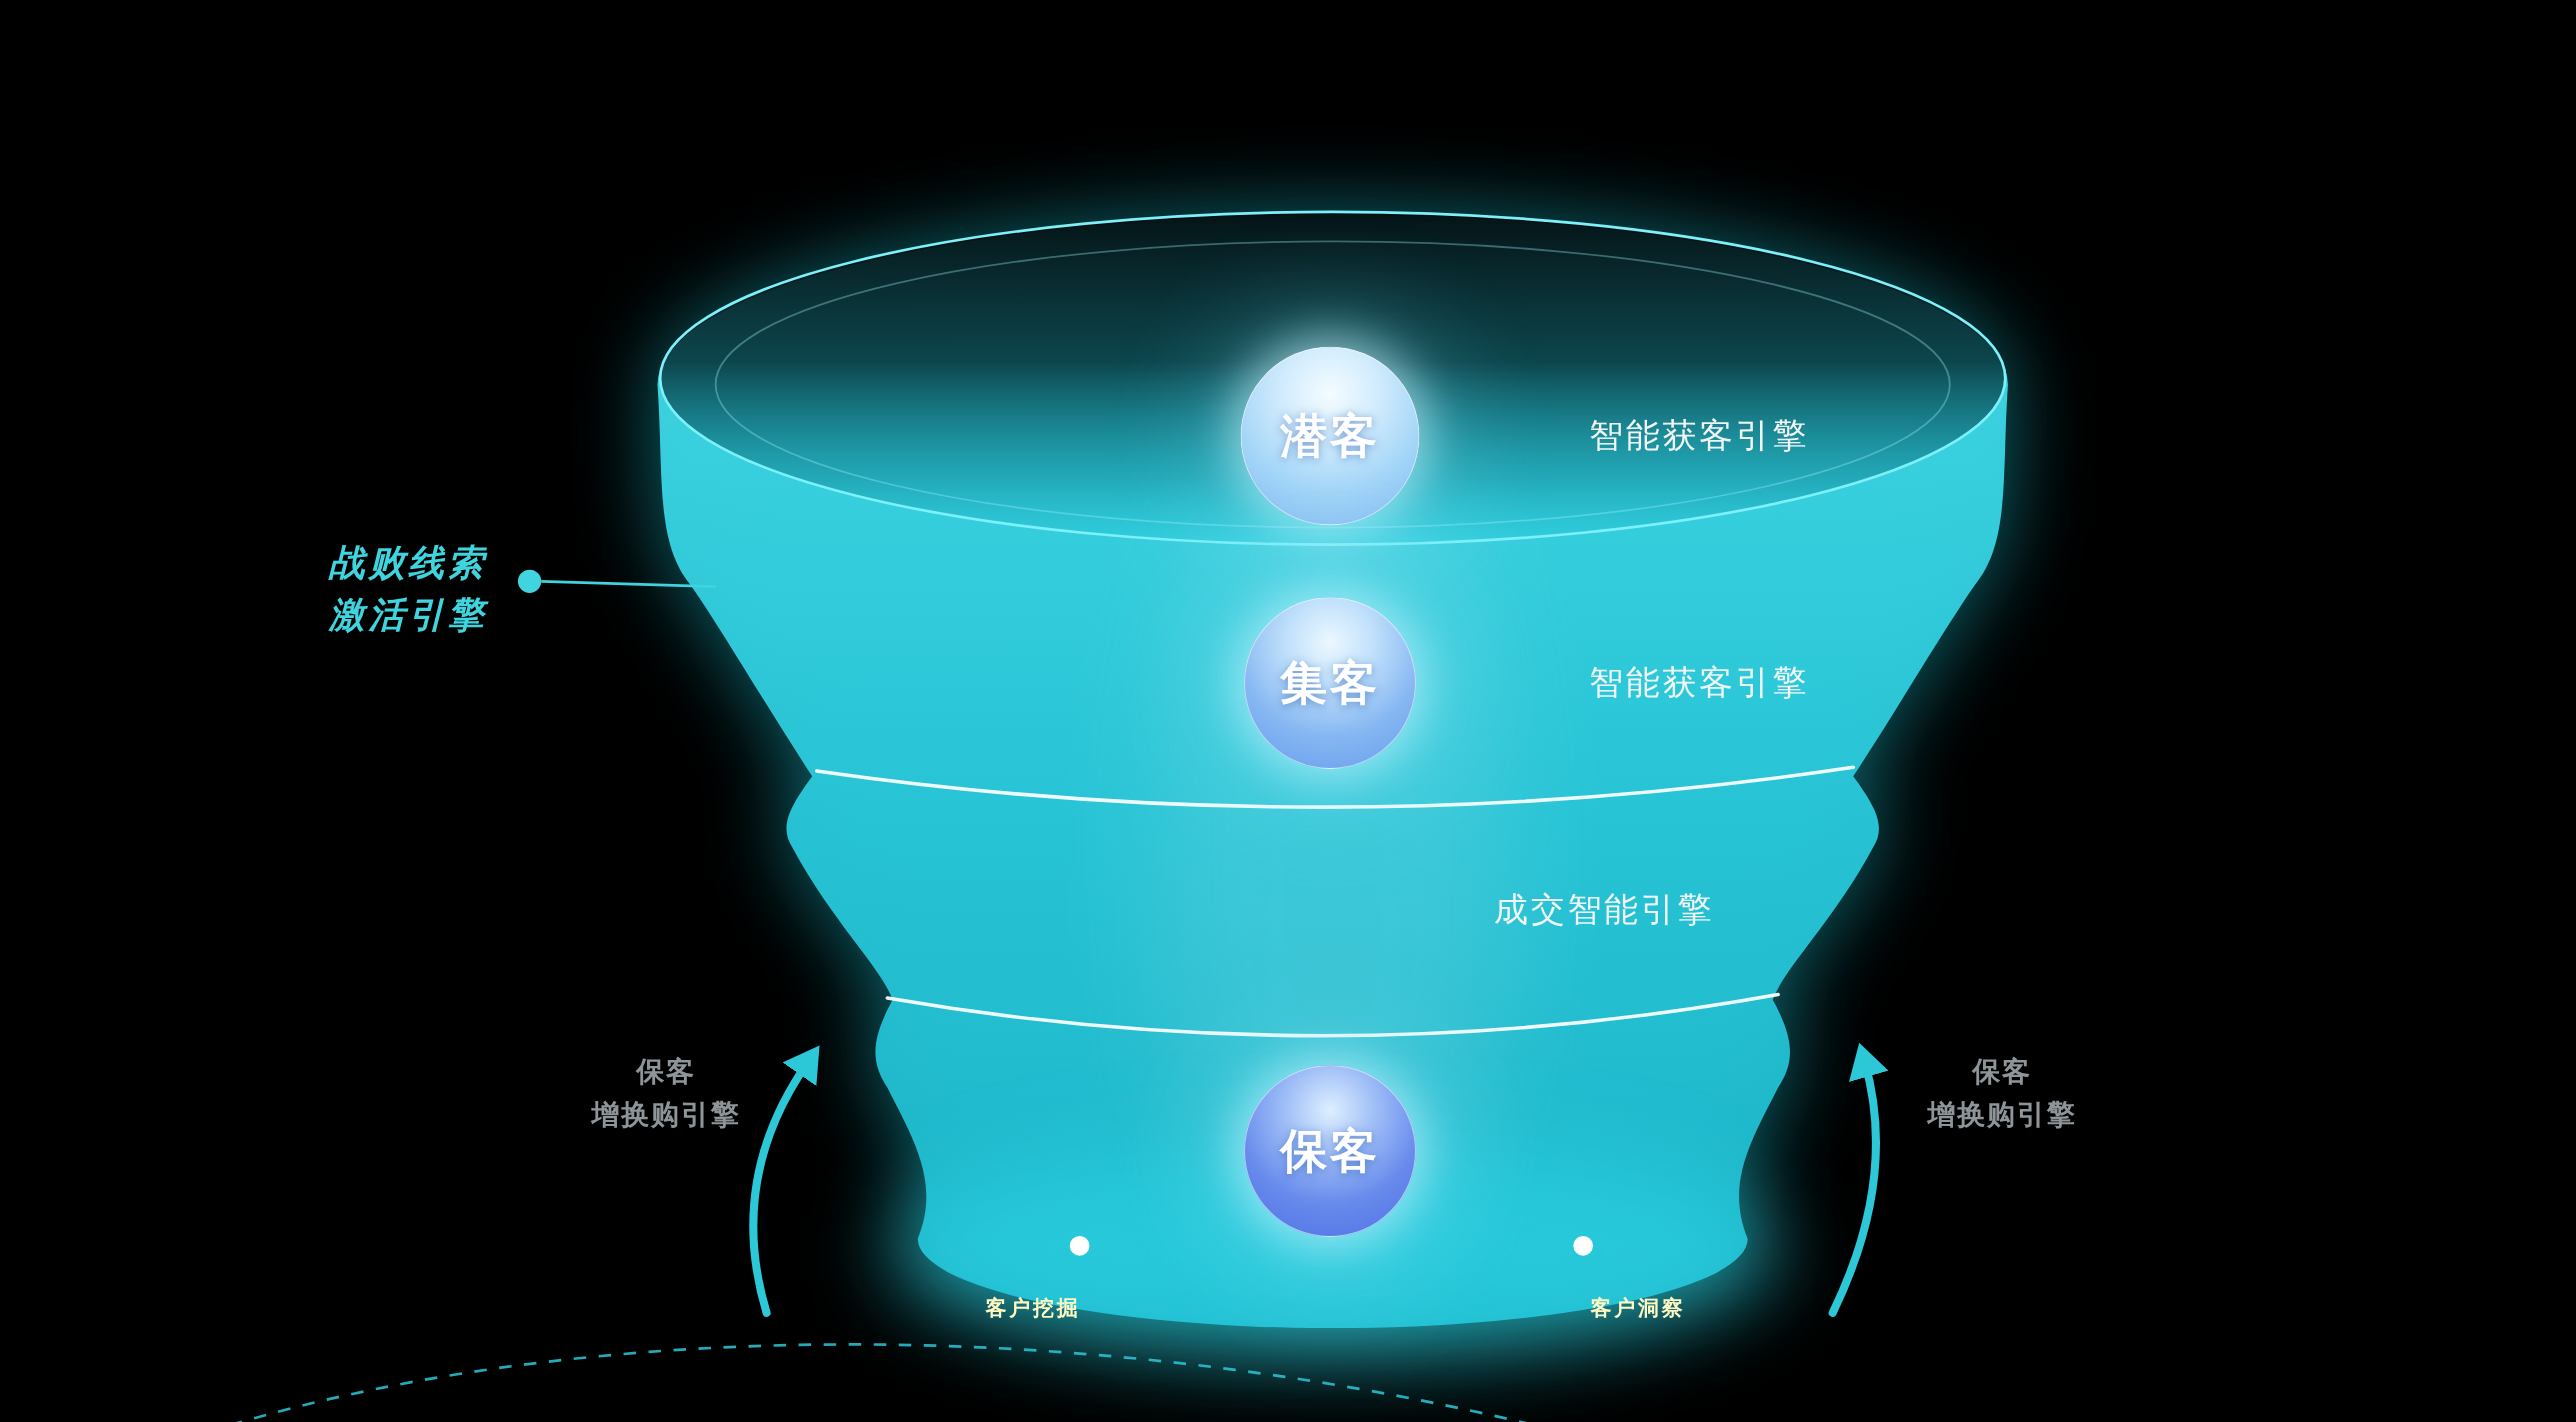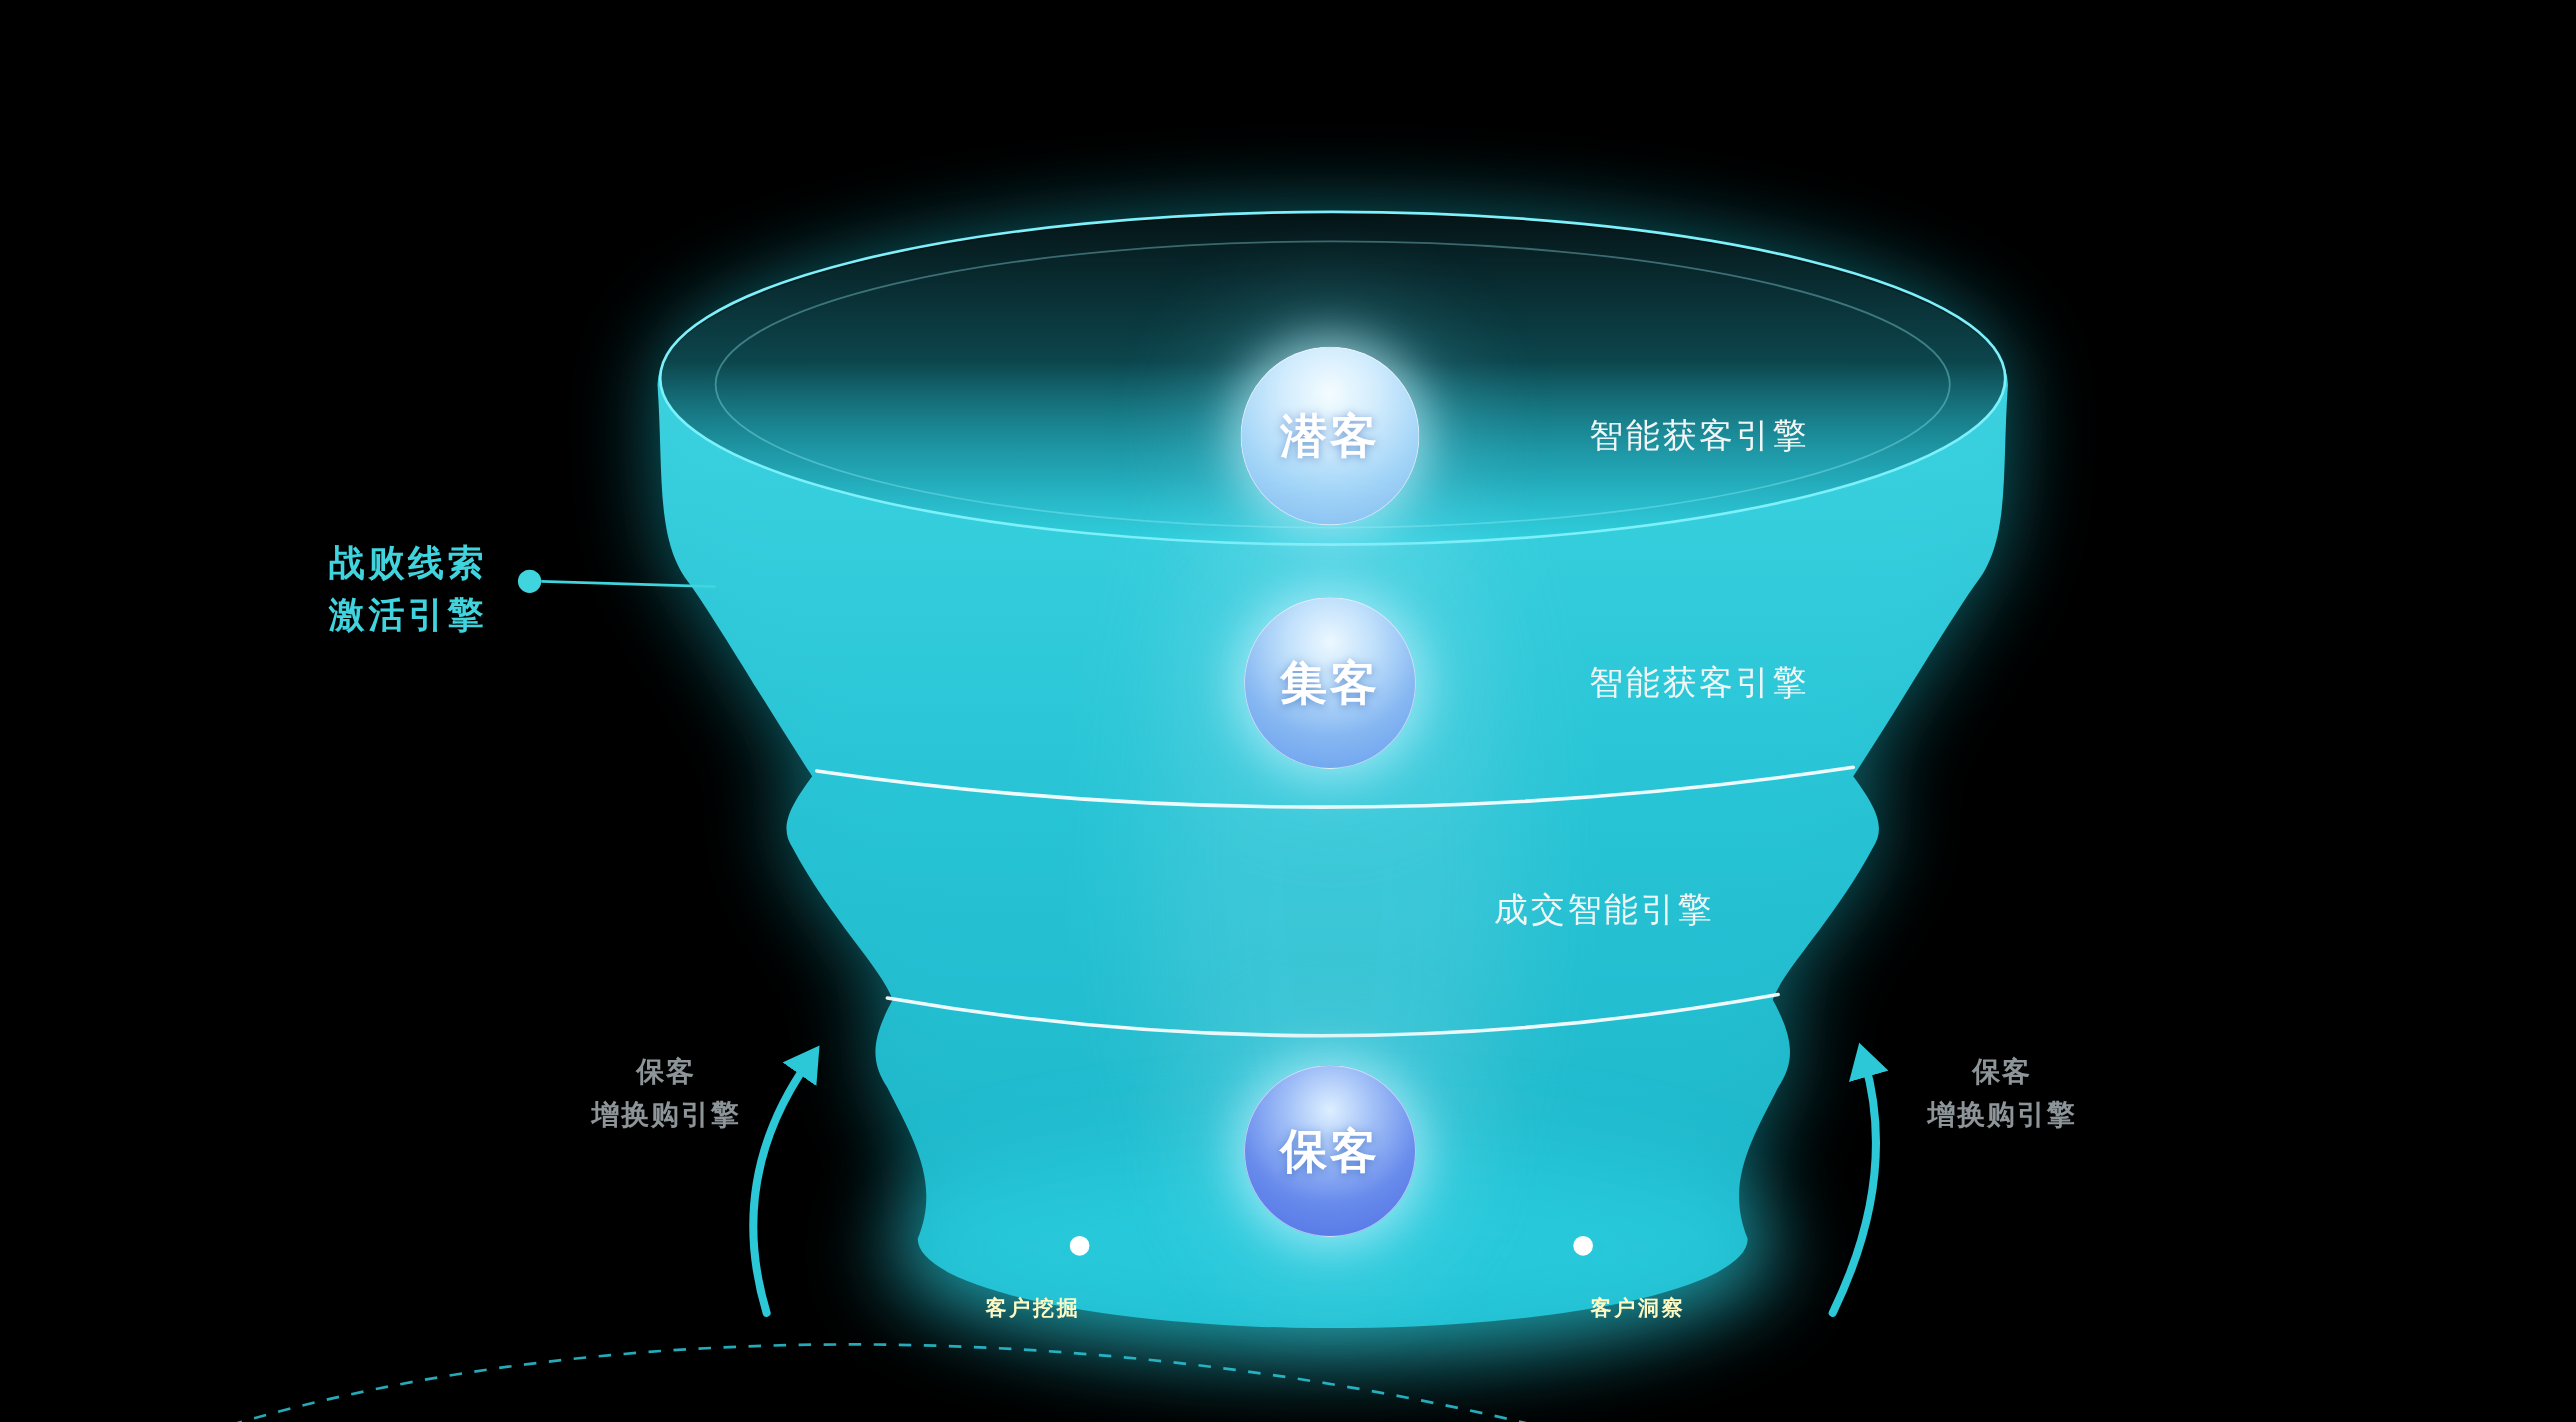--- a/index.html
+++ b/index.html
@@ -24,21 +24,21 @@
     background:radial-gradient(circle at 50% 26%,#ddefff 0%,#9fbef7 30%,#678aec 62%,#4f70e3 100%);}
 
   .engine{position:absolute;transform:translateY(-50%);color:#f0f5f6;
           font-size:34px;letter-spacing:2.7px;font-weight:500;white-space:nowrap;}
   .engine-0{left:1589px;top:436px;}
   .engine-1{left:1589px;top:683px;}
   .engine-2{left:1494px;top:910px;}
 
   .callout-lost{position:absolute;left:408px;top:589px;transform:translate(-50%,-50%);
     color:#3fd4de;font-size:36px;font-weight:700;text-align:center;line-height:1.45;
-    letter-spacing:3.6px;white-space:nowrap;}
+    letter-spacing:3.6px;white-space:nowrap;font-style:italic;}
 
   .retention{position:absolute;transform:translate(-50%,-50%);color:#8d9599;
     font-size:28px;font-weight:600;text-align:center;line-height:1.55;
     letter-spacing:1.8px;white-space:nowrap;}
   .retention-left{left:666px;top:1093px;}
   .retention-right{left:2002px;top:1093px;}
 
   .bottom-label{position:absolute;transform:translate(-50%,-50%);color:#fef9c3;
     font-size:21px;font-weight:600;letter-spacing:2.7px;white-space:nowrap;}
   .bottom-mining{left:1033px;top:1308px;}

